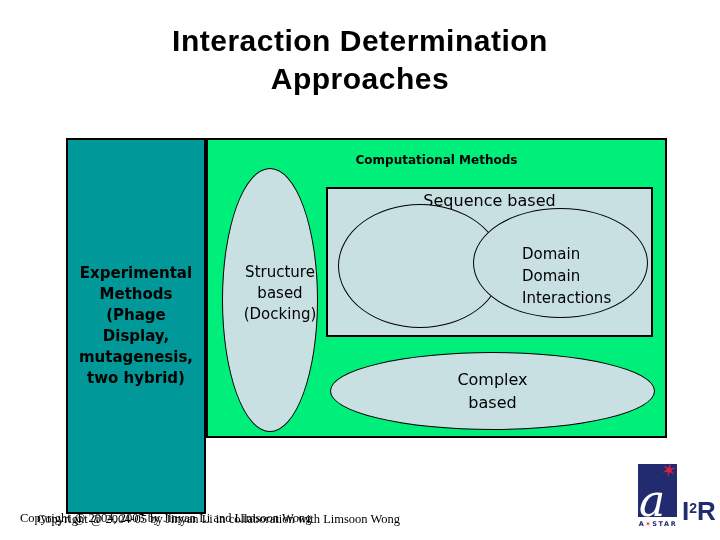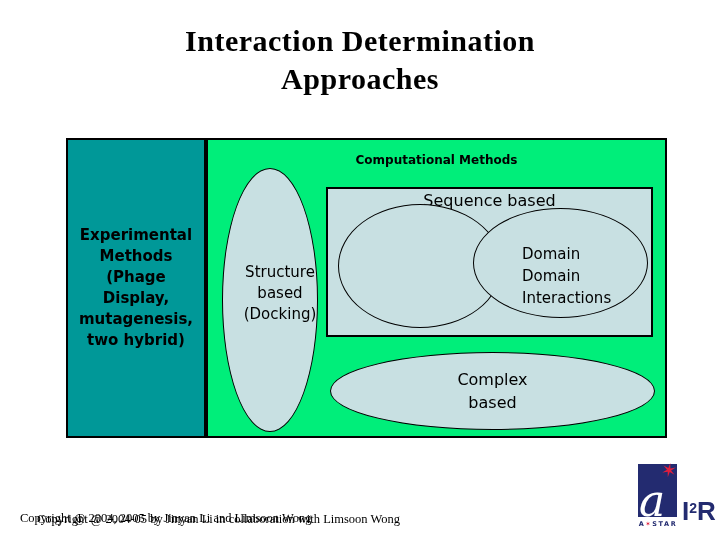--- a/index.html
+++ b/index.html
@@ -4,28 +4,28 @@
 <style>
   html,body { margin:0; padding:0; background:#fff; }
   .slide {
     position:relative; width:720px; height:540px; background:#fff;
     overflow:hidden; font-family:"DejaVu Sans",sans-serif; color:var(--text);
   }
   .pre { white-space:pre-line; }
 
   .title {
     position:absolute; top:22px; left:0; width:720px; margin:0;
-    text-align:center; font-family:Liberation Serif, serif;
+    text-align:center; font-family:Liberation Sans, sans-serif;
     font-weight:bold; font-size:30px; line-height:38px; color:var(--text);
     letter-spacing:.5px;
   }
 
   
   .exp-box {
-    position:absolute; left:66px; top:138px; width:140px; height:300px;
+    position:absolute; left:66px; top:138px; width:140px; height:376px;
     box-sizing:border-box; background:var(--teal-box);
     border:2px solid var(--outline);
     display:flex; align-items:center; justify-content:center;
   }
   .exp-label {
     font-weight:bold; font-size:15px; line-height:21px; text-align:center;
   }
 
   
   .comp-box {

